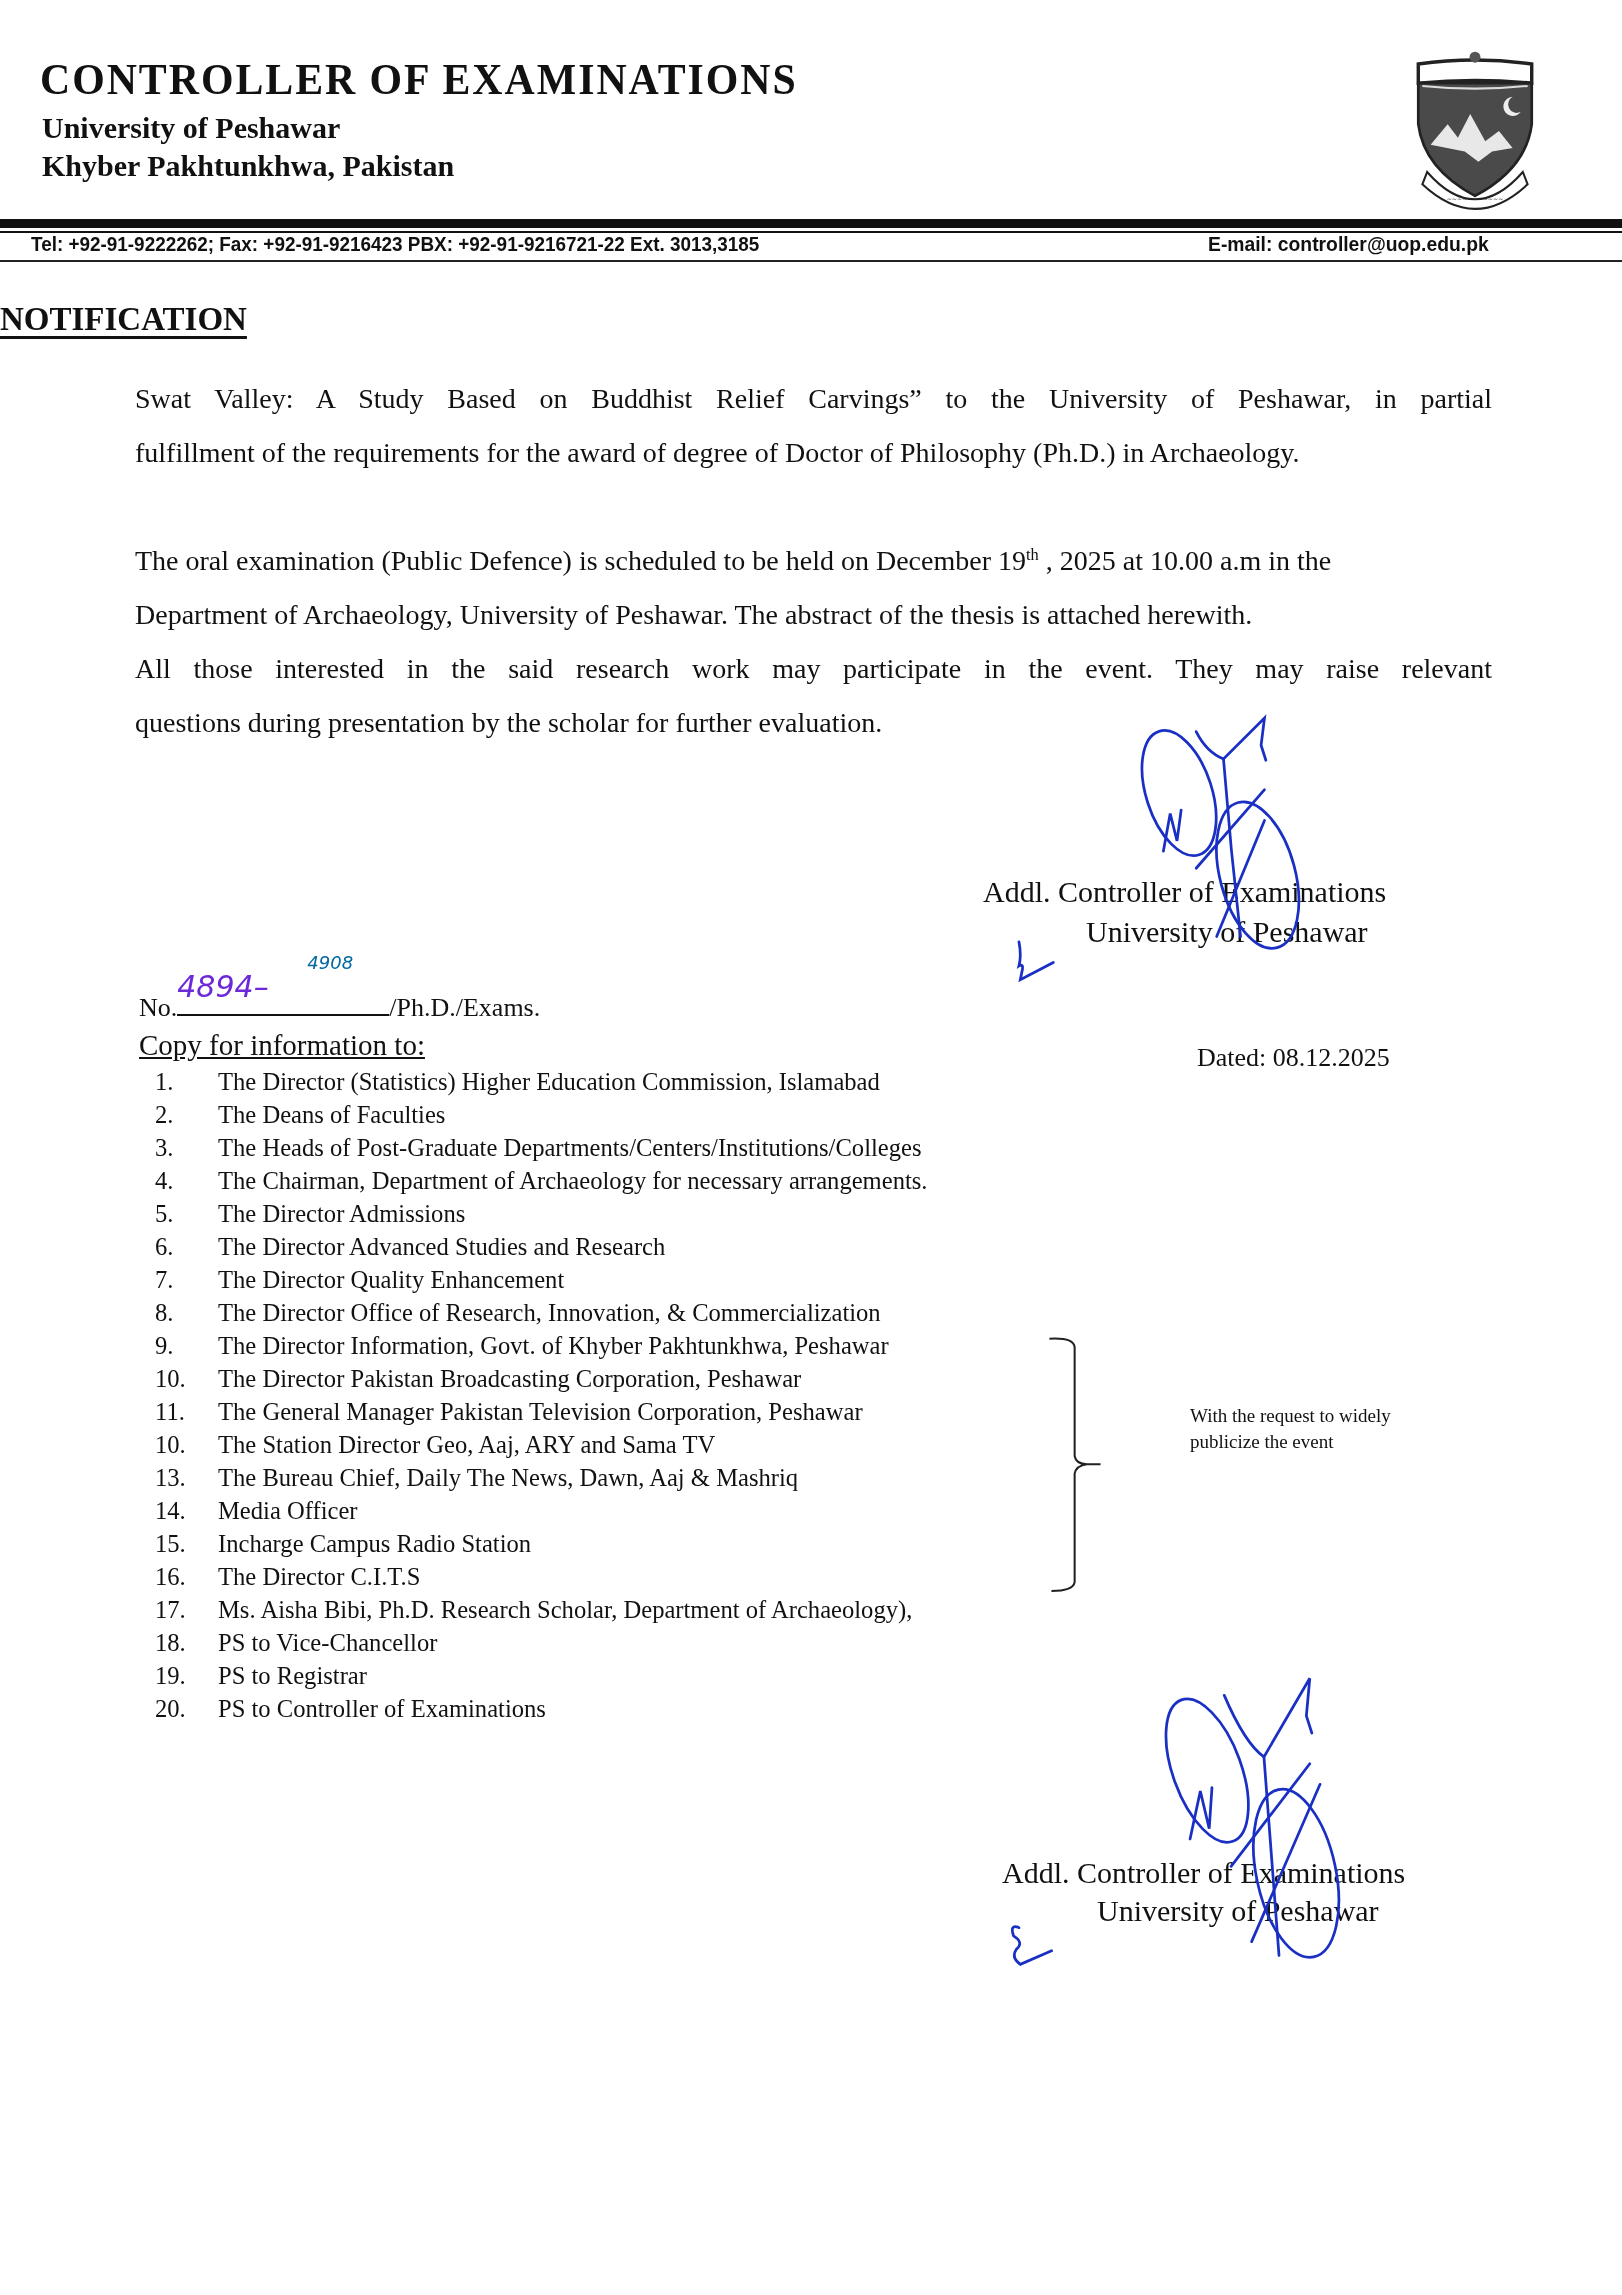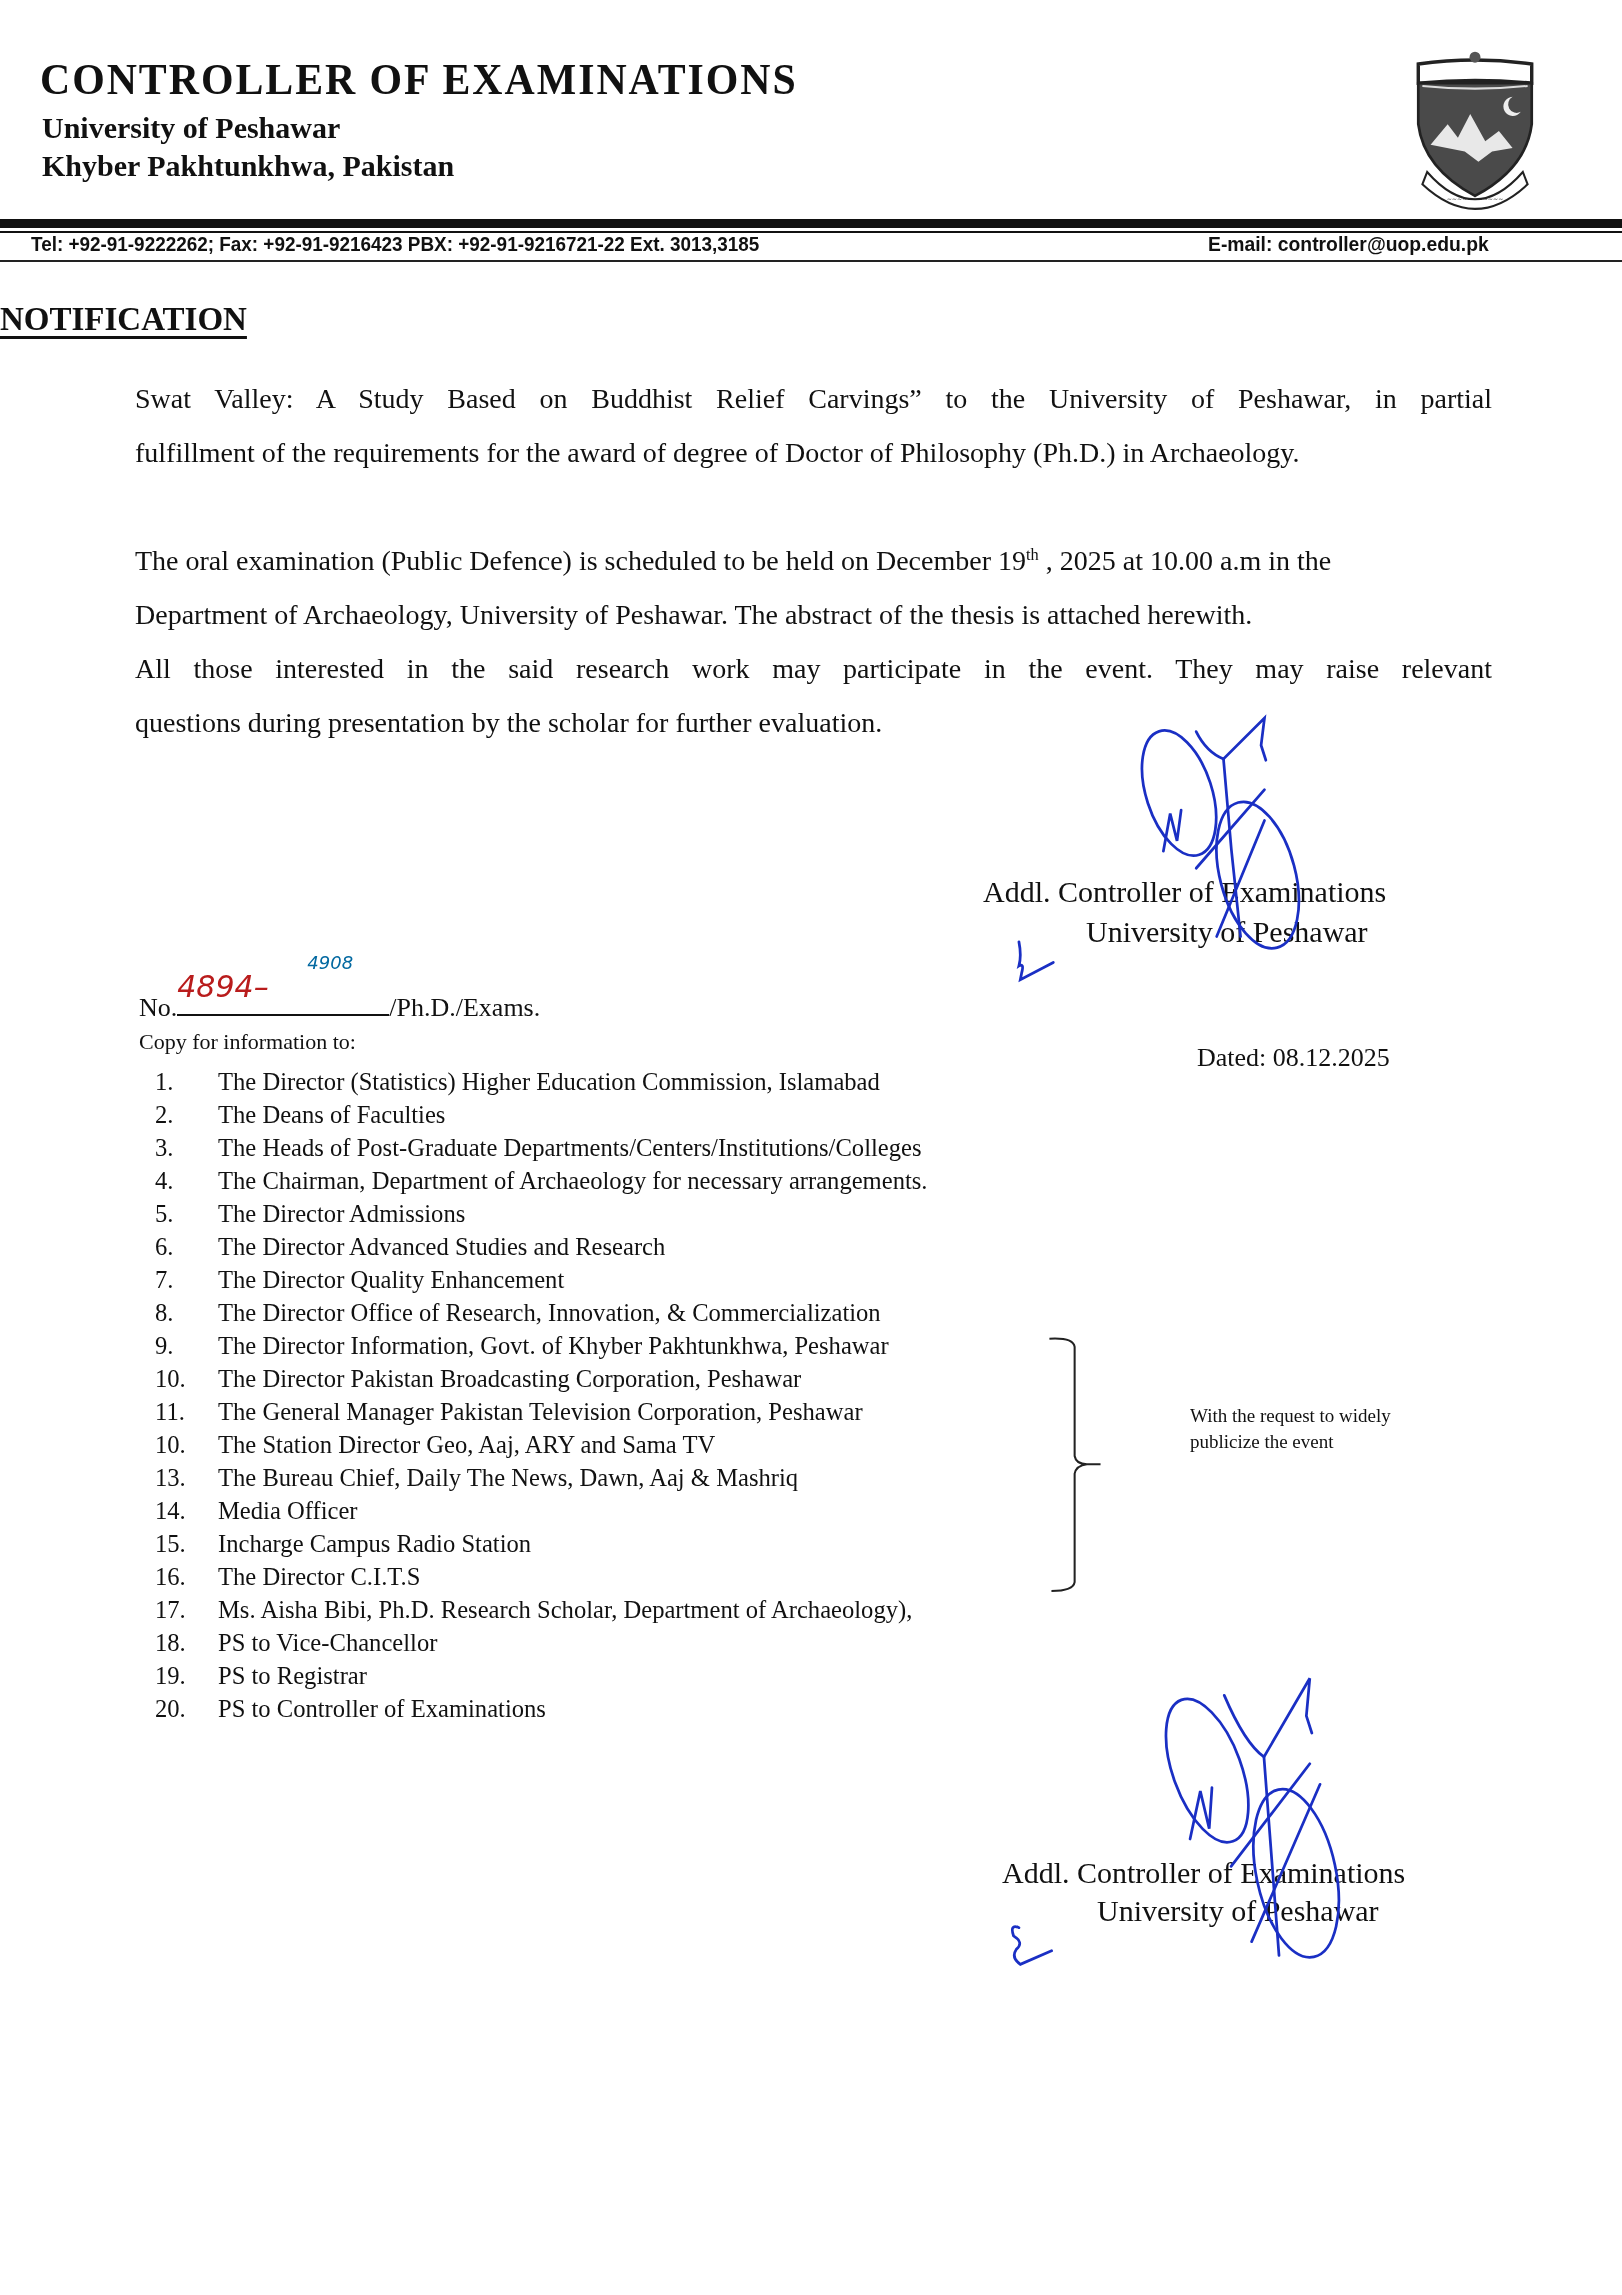--- a/index.html
+++ b/index.html
@@ -33,24 +33,24 @@
   sup { font-size: 16.4px; line-height: 0; }
 
   
   .sig-title { font-size: 30px; white-space: nowrap; }
   .sig-sub { font-size: 30px; white-space: nowrap; }
   .sig-svg { pointer-events: none; }
 
   
   #ref-no { left: 139px; top: 993px; font-size: 26px; white-space: nowrap; }
   #ref-no .blank { display: inline-block; width: 212px; border-bottom: 2.1px solid #111; height: 20.5px; vertical-align: baseline; position: relative; }
-  #ref-no .hw { position: absolute; left: 0; top: -24.6px; font-family: "DejaVu Sans", sans-serif; font-style: italic; color: #b91c1c; font-size: 30px; white-space: nowrap; }
+  #ref-no .hw { position: absolute; left: 0; top: -24.6px; font-family: "DejaVu Sans", sans-serif; font-style: italic; color: #6d28d9; font-size: 30px; white-space: nowrap; }
   #ref-no .hw2 { position: absolute; left: 130px; top: -42px; font-family: "DejaVu Sans", sans-serif; font-style: italic; color: #0369a1; font-size: 18px; }
   #dated { left: 1197px; top: 995px; font-size: 26px; white-space: nowrap; margin-top: 48px; }
-  #copy-label { left: 139px; top: 1029px; font-size: 22px; white-space: nowrap; }
+  #copy-label { left: 139px; top: 1029px; font-size: 29px; white-space: nowrap; text-decoration: underline; }
 
   
   #copy-list { left: 155px; top: 1065px; margin: 0; padding: 0; list-style: none; }
   #copy-list li { height: 33px; font-size: 24.6px; line-height: 33px; white-space: nowrap; position: relative; }
   #copy-list .num { display: inline-block; width: 63px; }
   #copy-list .txt { display: inline-block; }
 
   
   #bracket { left: 1046px; top: 1333px; width: 75px; height: 263px; }
   #note { left: 1190px; top: 1403px; font-size: 19px; line-height: 26px; }

